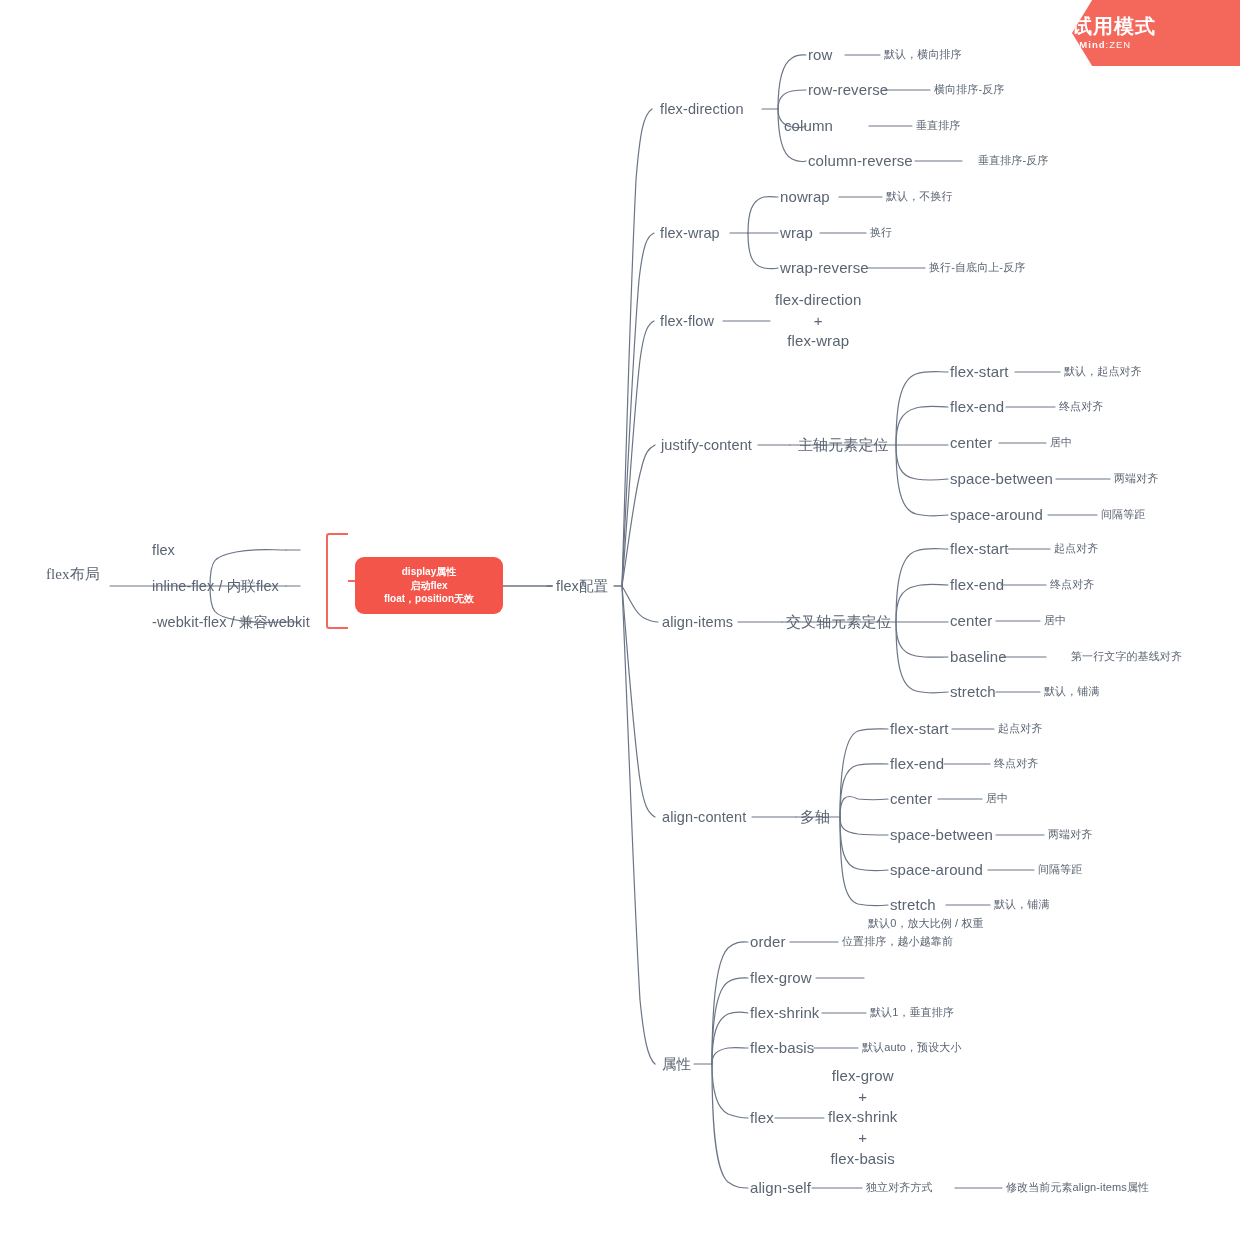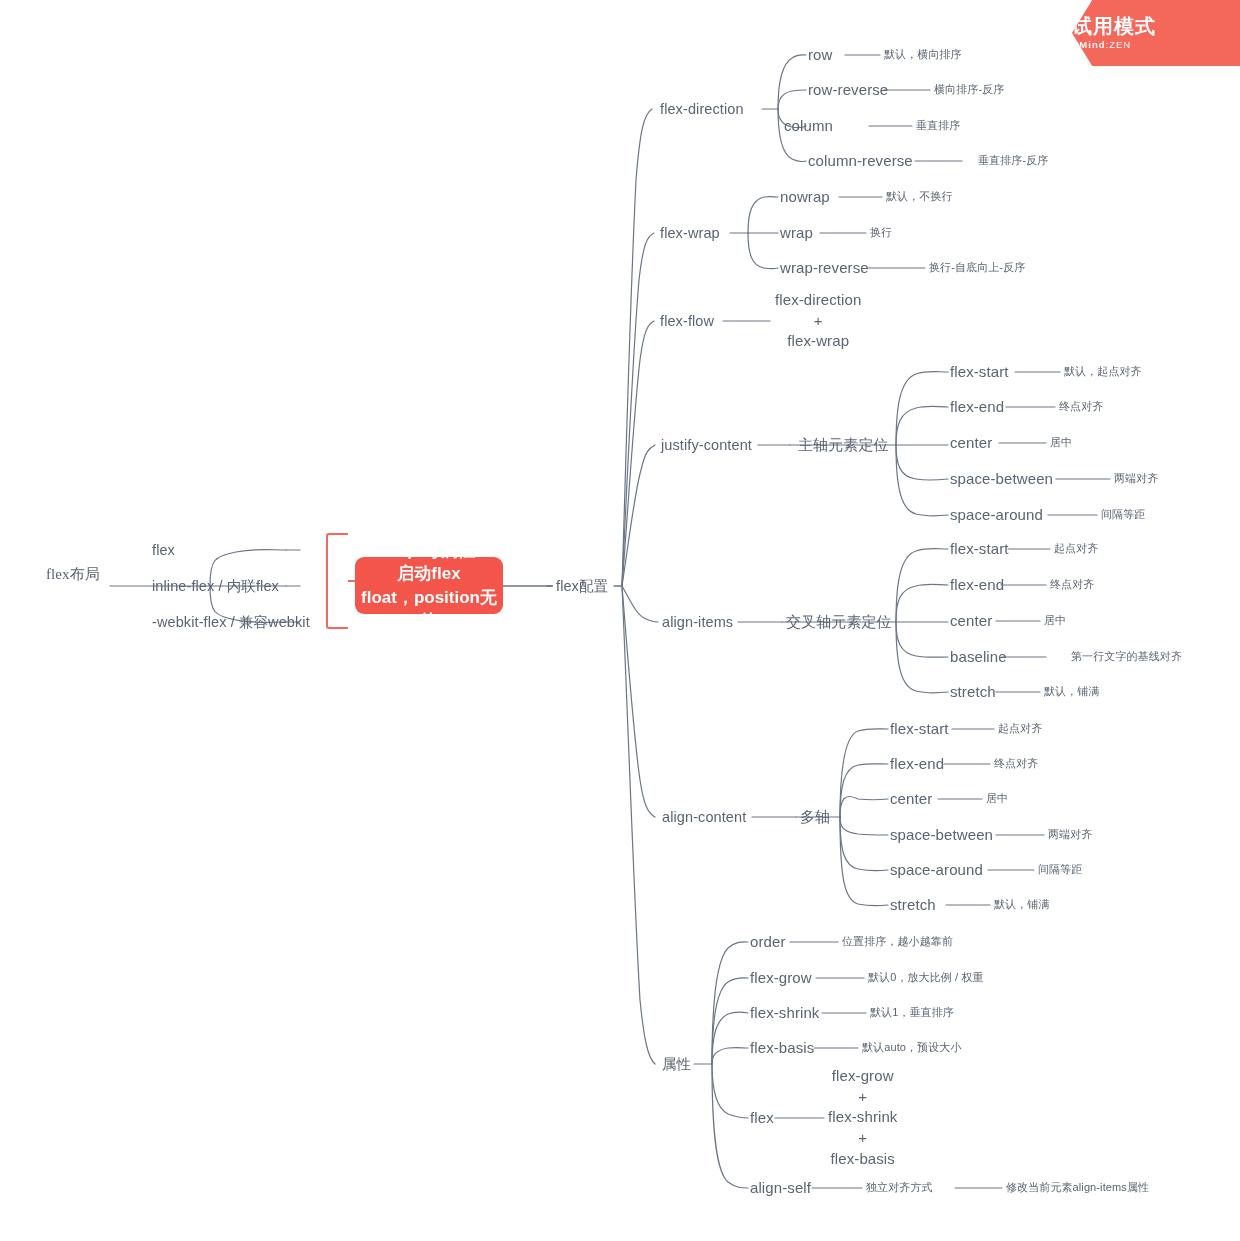--- a/index.html
+++ b/index.html
@@ -40,21 +40,21 @@
   .node.lvl3 { font-size: 11px; }
 
   
   #center-topic {
     position: absolute;
     left: 355px; top: 557px;
     width: 148px; height: 57px;
     background: #f4554b;
     border-radius: 9px;
     color: #ffffff;
-    font-size: 17px;
+    font-size: 10px;
     line-height: 1.38;
     display: flex;
     flex-direction: column;
     align-items: center;
     justify-content: center;
     text-align: center;
     font-weight: 600;
     white-space: pre-line;
     padding: 2px 6px;
   }
@@ -274,21 +274,21 @@
   <div class="node lvl3" style="left:1048px;top:835px;">两端对齐</div>
   <div class="node lvl2" style="left:890px; top:870px;">space-around</div>
   <div class="node lvl3" style="left:1038px;top:870px;">间隔等距</div>
   <div class="node lvl2" style="left:890px; top:905px;">stretch</div>
   <div class="node lvl3" style="left:994px; top:905px;">默认，铺满</div>
 
   <div class="node lvl1" style="left:662px; top:1064px;">属性</div>
   <div class="node lvl2" style="left:750px; top:942px;">order</div>
   <div class="node lvl3" style="left:842px; top:942px;">位置排序，越小越靠前</div>
   <div class="node lvl2" style="left:750px; top:978px;">flex-grow</div>
-  <div class="node lvl3" style="left:868px; top:978px;">默认0，放大比例 / 权重</div>
+  <div class="node lvl3" style="left:868px; top:924px;">默认0，放大比例 / 权重</div>
   <div class="node lvl2" style="left:750px; top:1013px;">flex-shrink</div>
   <div class="node lvl3" style="left:870px; top:1013px;">默认1，垂直排序</div>
   <div class="node lvl2" style="left:750px; top:1048px;">flex-basis</div>
   <div class="node lvl3" style="left:862px; top:1048px;">默认auto，预设大小</div>
   <div class="node lvl2" style="left:750px; top:1118px;">flex</div>
   <div class="node lvl2 multi" style="left:828px; top:1118px;">flex-grow
 +
 flex-shrink
 +
 flex-basis</div>

